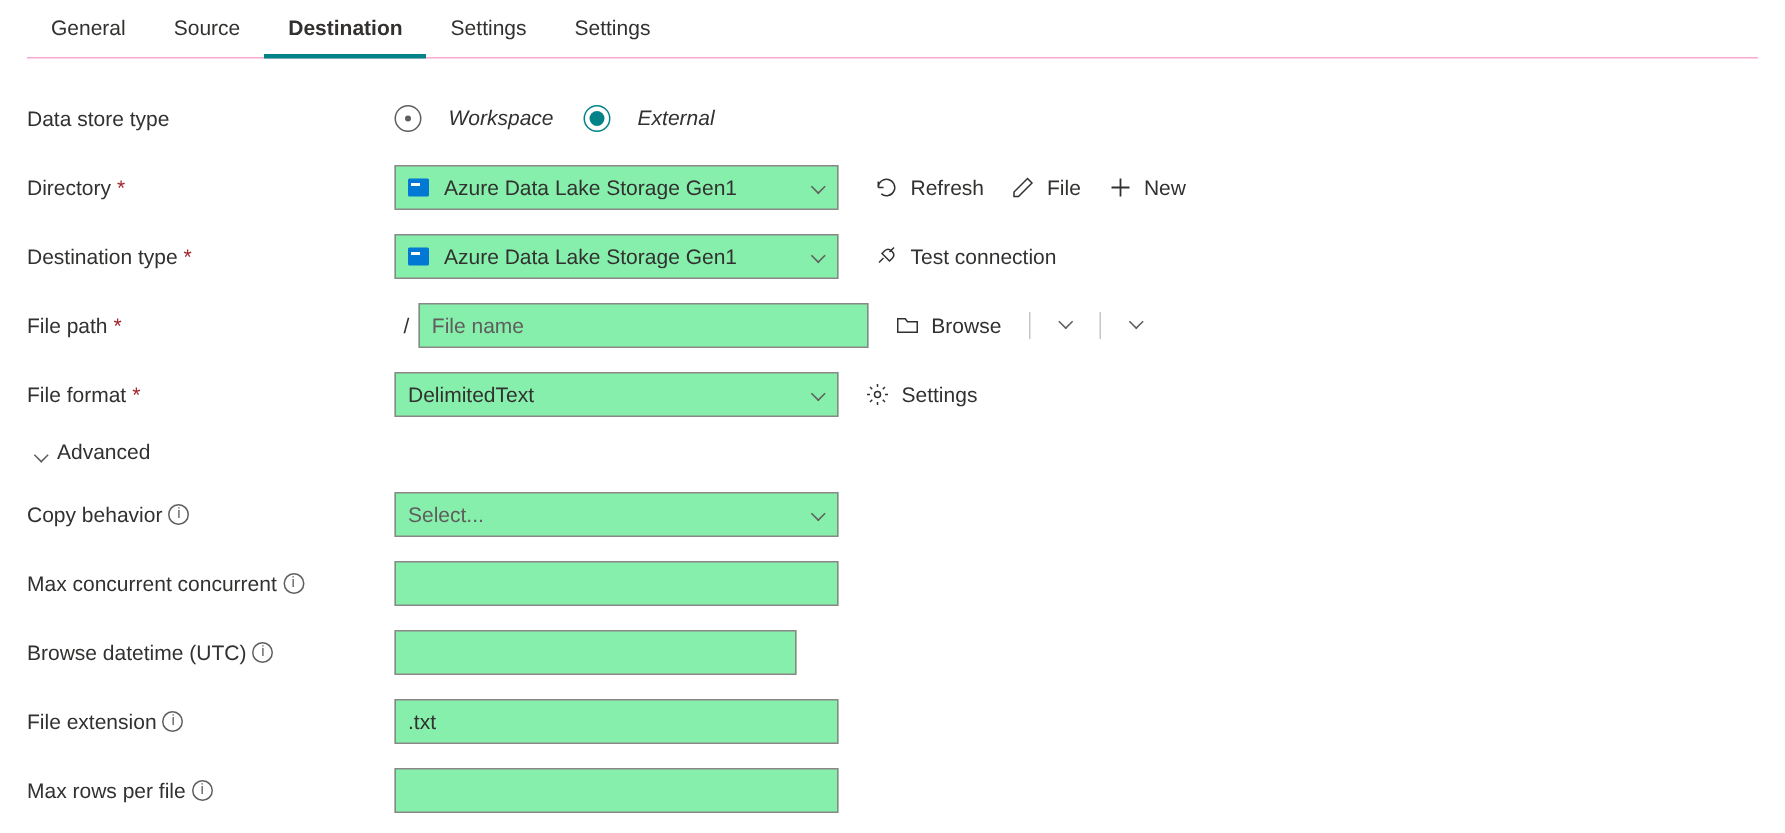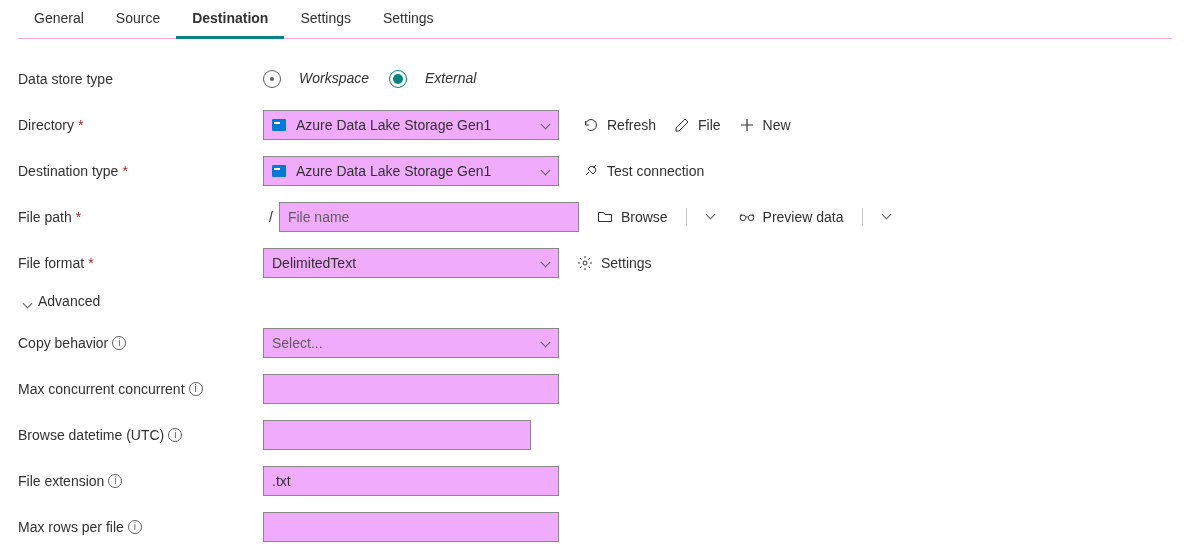--- a/index.html
+++ b/index.html
@@ -67,21 +67,21 @@
     content:"";width:10px;height:10px;border-radius:50%;
     background:#038387;
   }
   .radio-ctl.unsel::after{
     content:"";width:4px;height:4px;border-radius:50%;
     background:#605e5c;
   }
   .select, .input {
     height: 30px;
     border:1px solid #8a8886;
-    background:#f0abfc;
+    background:#86efac;
     padding: 0 8px;
     font-family:inherit;
     font-size:14px;
     color:#323130;
     outline:none;
   }
   .select {
     width: 296px;
     display:flex;
     align-items:center;
@@ -208,28 +208,20 @@
   <input class="input" style="width: 300px;" placeholder="File name">
   <div class="actions" style="margin-left:18px">
     <div class="action">
       <svg class="icon-svg" viewBox="0 0 16 16" fill="none" stroke="#323130" stroke-width="1">
           <path d="M1.5 3.5h5l1.5 2h6.5v7h-13v-9z"></path>
         </svg>
       <span>Browse</span>
     </div>
     <span class="divider"></span>
     <span class="chev" style="margin-top:-4px"></span>
-    <div class="action" style="margin-left:6px">
-      <svg class="icon-svg" viewBox="0 0 20 12" fill="none" stroke="#323130" stroke-width="1.2">
-          <circle cx="5" cy="7" r="3.5"></circle>
-          <circle cx="15" cy="7" r="3.5"></circle>
-          <path d="M8.5 6.5c.5-.8 2.5-.8 3 0M1.5 6L3 2M18.5 6L17 2"></path>
-        </svg>
-      <span>Preview data</span>
-    </div>
     <span class="divider"></span>
     <span class="chev" style="margin-top:-4px"></span>
   </div>
 </div>
 
 <div class="form-row">
   <div class="form-label">
     <span>File format</span>
       <span class="req">*</span>
   </div>

